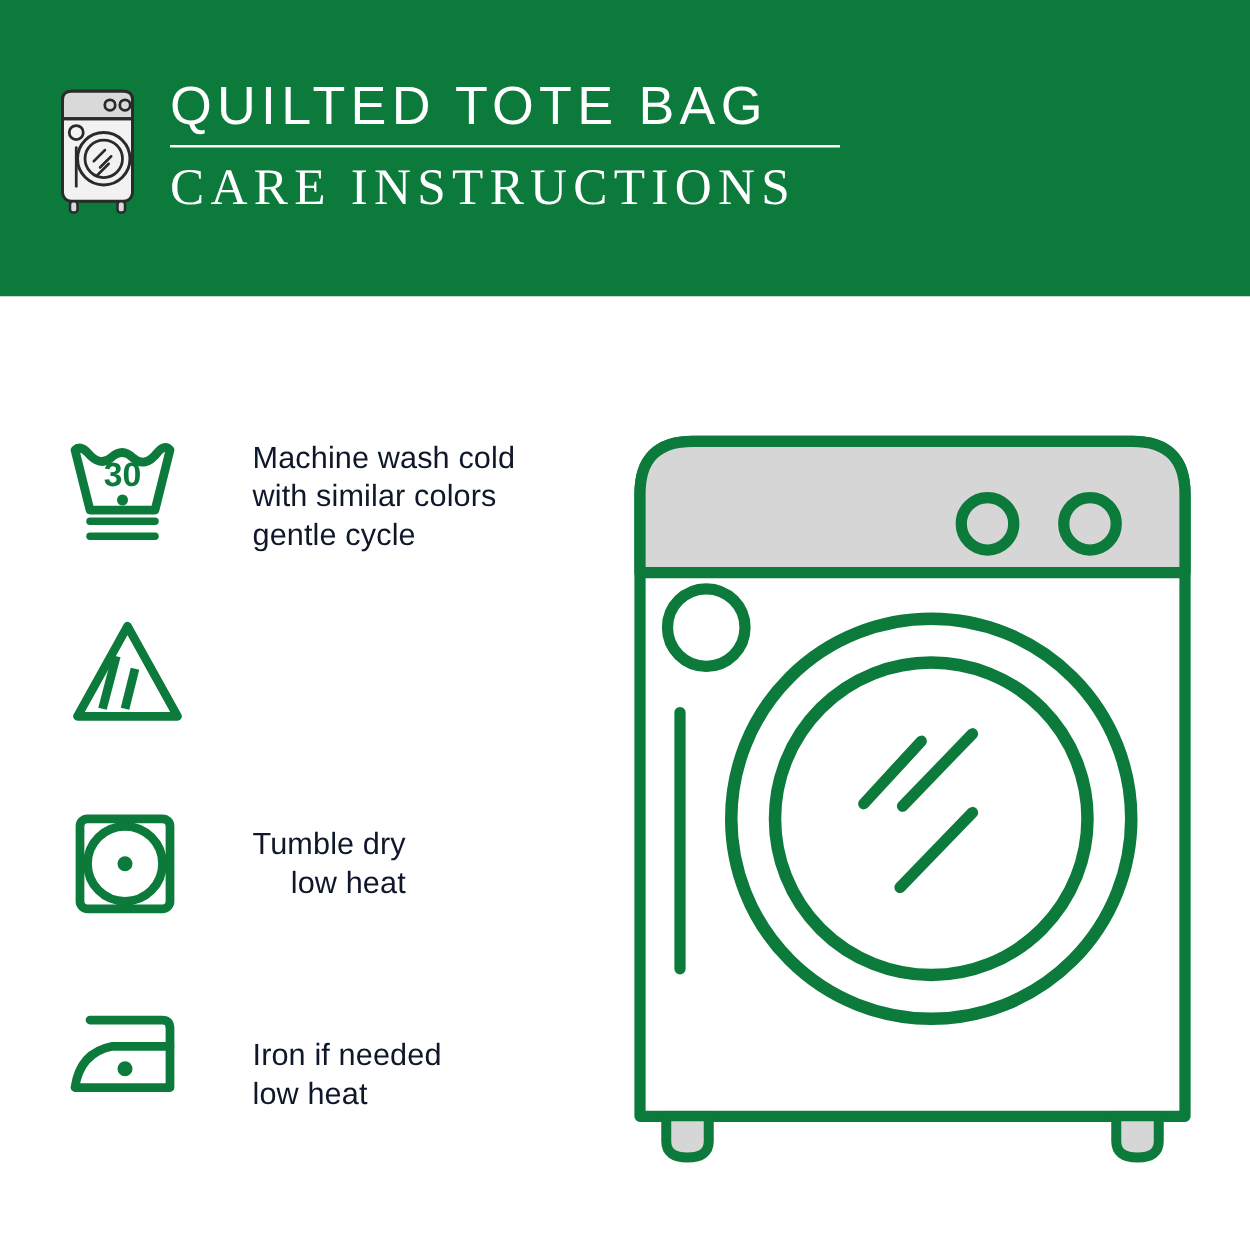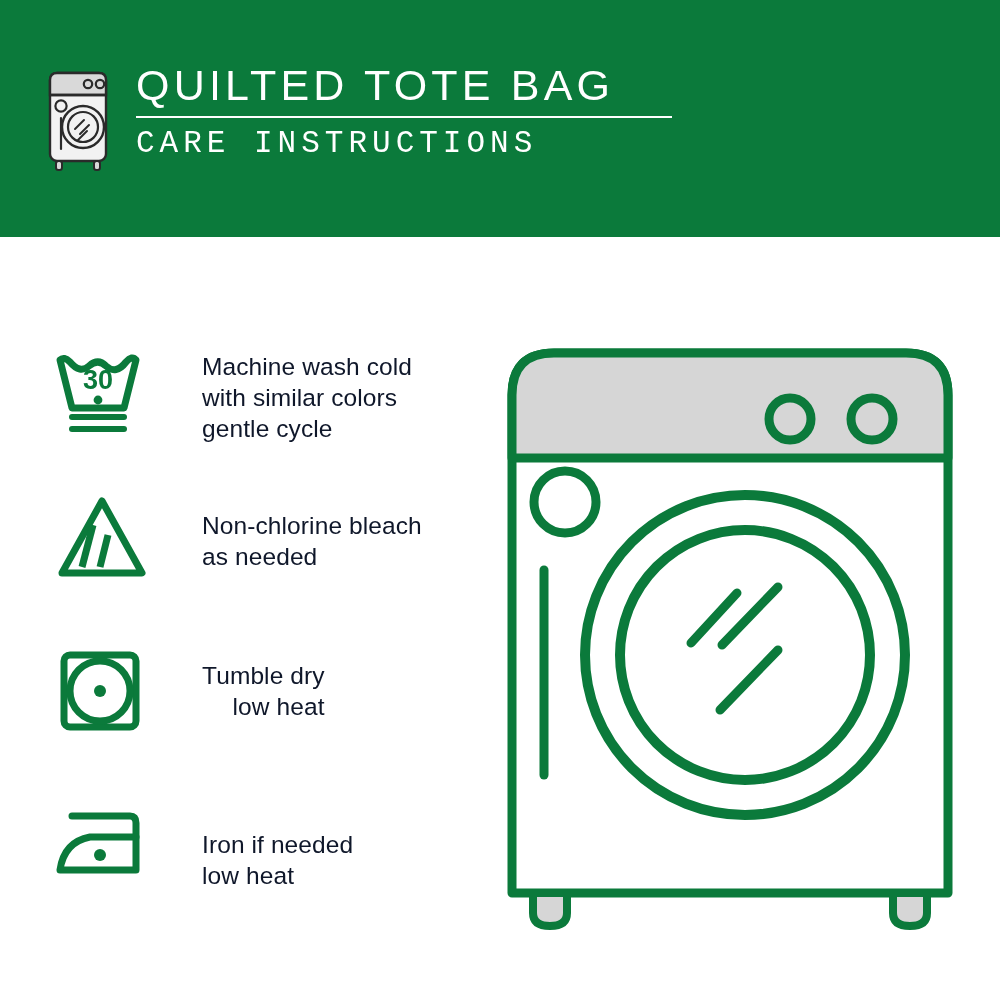--- a/index.html
+++ b/index.html
@@ -59,22 +59,22 @@
     white-space: nowrap;
     padding-bottom: 6px;
   }
   .title-rule {
     height: 2px;
     background: #ffffff;
     width: 536px;
     margin: 2px 0 4px 0;
   }
   .title-line2 {
-    font-family: Liberation Mono, monospace;
-    font-size: 31px;
+    font-family: Liberation Serif, serif;
+    font-size: 41px;
     font-weight: 400;
     letter-spacing: 5.0px;
     color: #ffffff;
     line-height: 1.15;
     white-space: nowrap;
     padding-top: 4px;
   }
 
   
   .care-list {
@@ -173,22 +173,20 @@
 with similar colors
 gentle cycle</div>
     </div>
 
     <div class="care-row r1">
       <svg class="symbol" viewBox="0 0 104 100">
         <path d="M52 14 L92 86 L12 86 Z" fill="none" stroke="#0b7a3b" stroke-width="7" stroke-linejoin="round"></path>
         <line x1="43" y1="38" x2="32" y2="80" stroke="#0b7a3b" stroke-width="7" stroke-linecap="butt"></line>
         <line x1="58" y1="48" x2="50" y2="80" stroke="#0b7a3b" stroke-width="7" stroke-linecap="butt"></line>
       </svg>
-      <div class="care-text">Non-chlorine bleach
-as needed</div>
     </div>
 
     <div class="care-row r2">
       <svg class="symbol" viewBox="0 0 104 100">
         <rect x="14" y="16" width="72" height="72" rx="6" fill="none" stroke="#0b7a3b" stroke-width="7"></rect>
         <circle cx="50" cy="52" r="30" fill="none" stroke="#0b7a3b" stroke-width="7"></circle>
         <circle cx="50" cy="52" r="6" fill="#0b7a3b"></circle>
       </svg>
       <div class="care-text">Tumble dry
 low heat</div>

